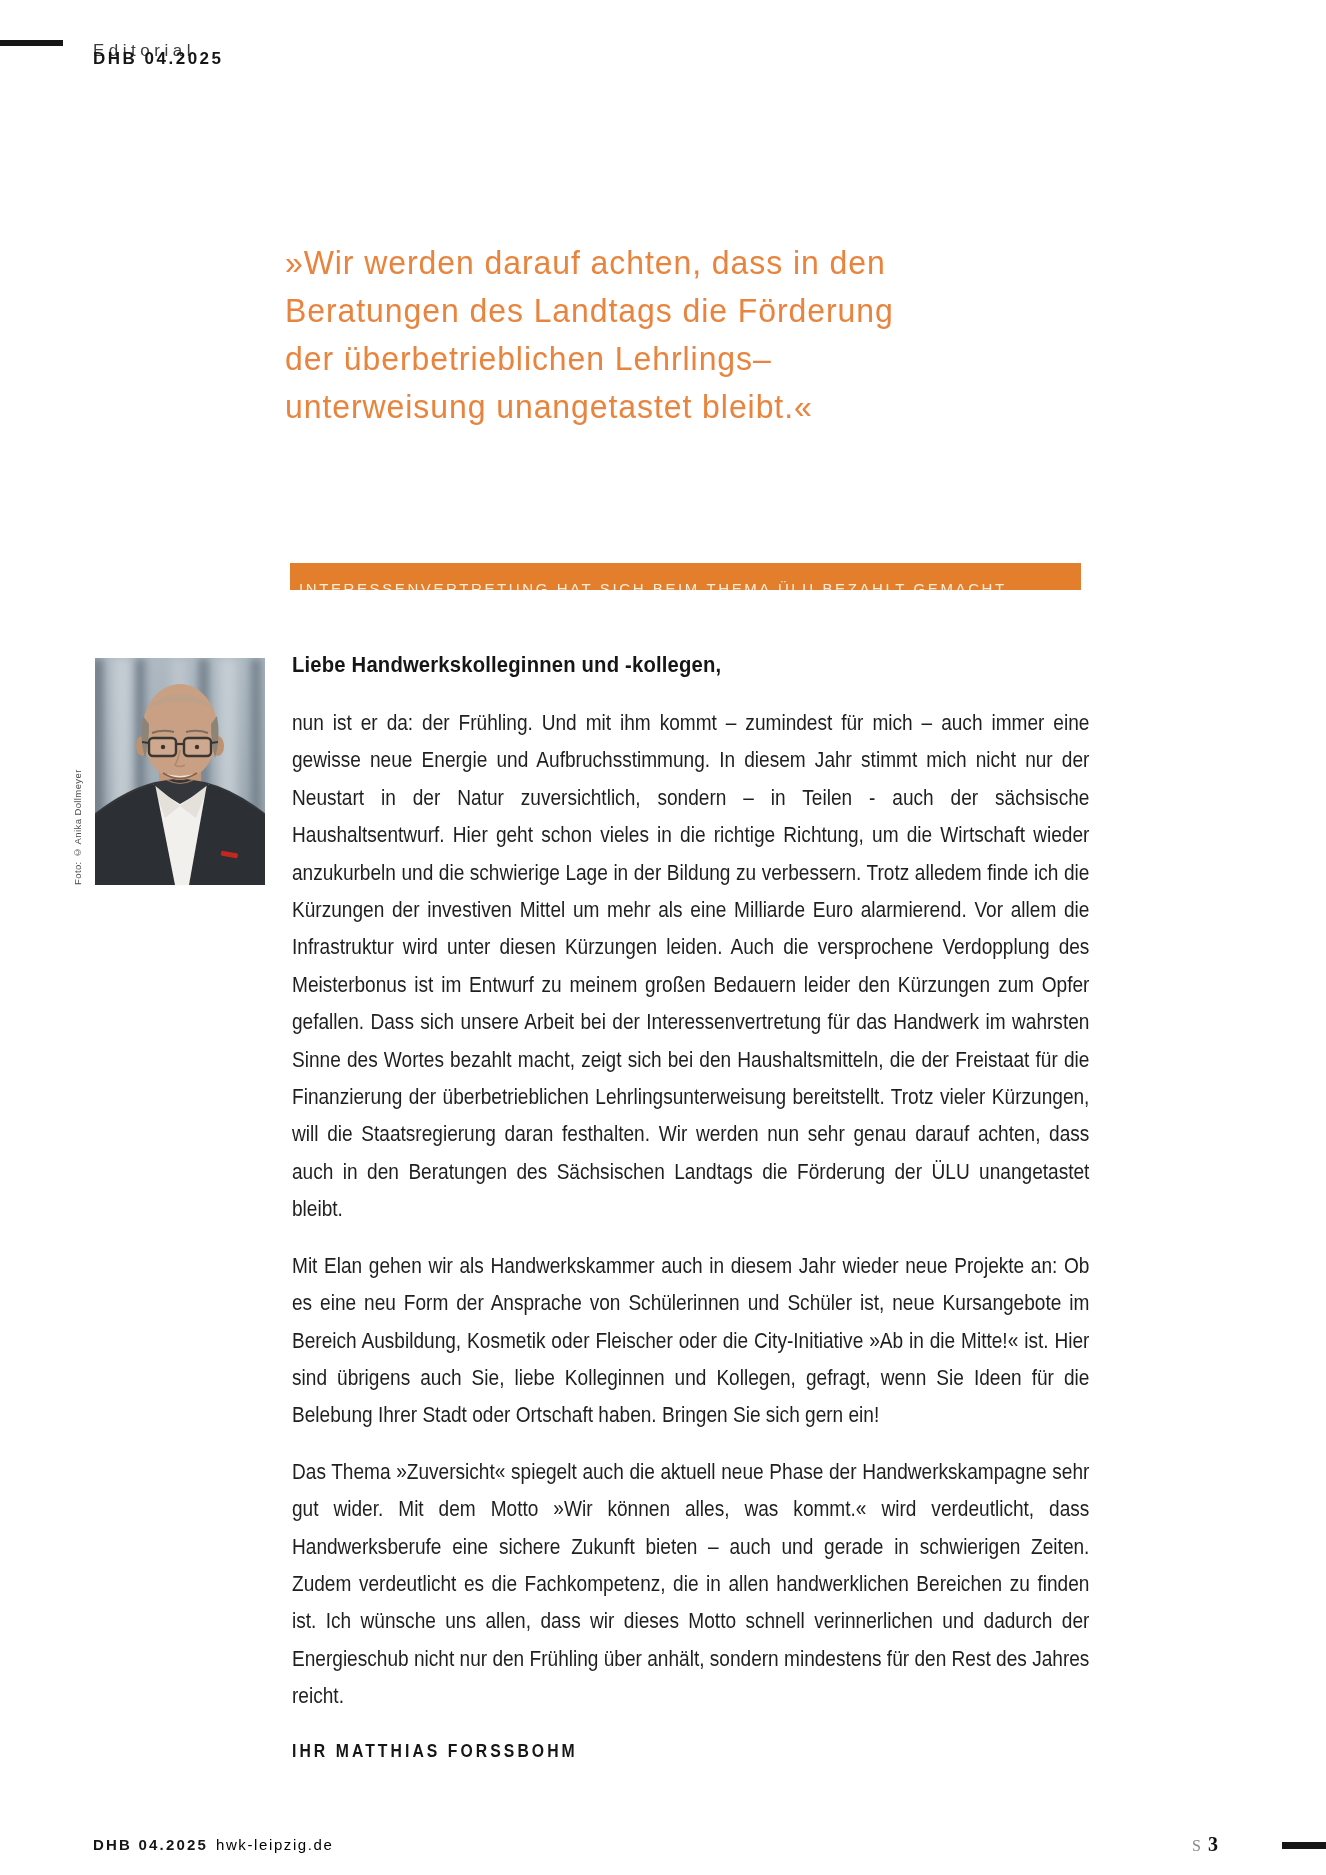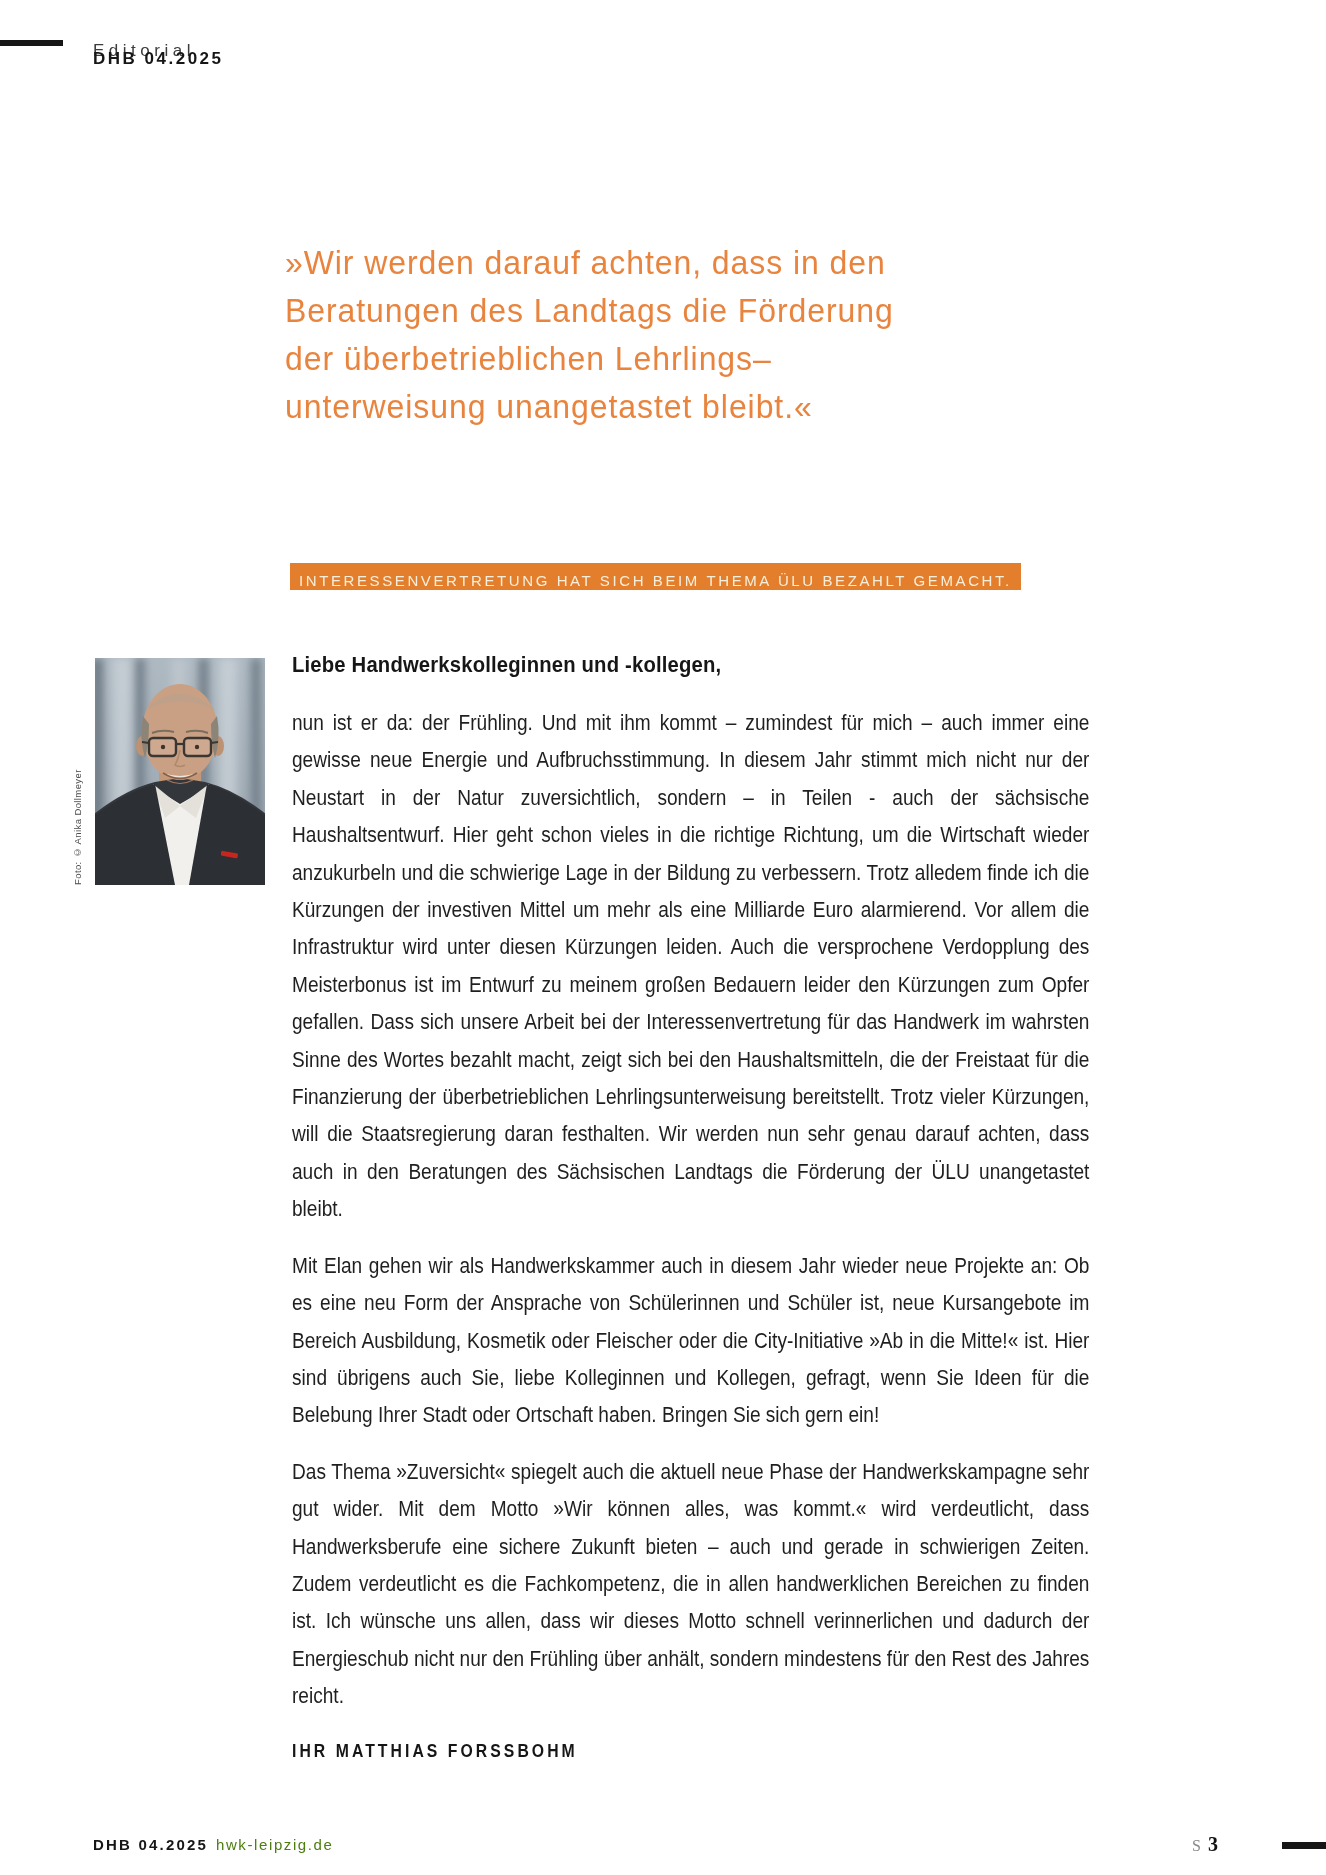--- a/index.html
+++ b/index.html
@@ -19,23 +19,23 @@
   }
   
   .pull-quote{
     position:absolute;left:285px;top:238px;width:700px;
     font-size:34px;line-height:48px;letter-spacing:1px;font-weight:300;
     color:#E8843E;white-space:pre-line;
     transform:scaleX(0.94);transform-origin:left top;
   }
   
   .kicker{
-    position:absolute;left:290px;top:563px;width:731px;height:27px;
+    position:absolute;left:290px;top:563px;width:791px;height:27px;
     background:#E37E2D;color:#F7EFDC;box-sizing:border-box;
-    font-size:15px;line-height:27px;letter-spacing:2.6px;padding:4px 9px;
+    font-size:15px;line-height:27px;letter-spacing:2.6px;padding:12px 9px;
     white-space:nowrap;overflow:hidden;
   }
   
   .portrait{position:absolute;left:95px;top:658px;width:170px;height:227px;}
   .portrait svg{display:block;width:170px;height:227px;}
   .photo-credit{
     position:absolute;left:72px;top:658px;height:227px;width:14px;
     writing-mode:vertical-rl;transform:rotate(180deg);
     font-size:9.5px;letter-spacing:0.4px;color:#4a4a4a;white-space:nowrap;
   }
@@ -52,21 +52,21 @@
   .signature{
     margin-top:26px;font-size:17.5px;font-weight:700;letter-spacing:3.4px;color:#161616;
   }
   
   .footer-issue{
     position:absolute;left:93px;top:1836px;font-size:15px;font-weight:700;
     letter-spacing:2.2px;color:#161616;
   }
   .footer-site{
     position:absolute;left:216px;top:1836px;font-size:15px;font-weight:400;
-    letter-spacing:1.6px;color:#4d7c0f;
+    letter-spacing:1.6px;color:#000000;
   }
   .footer-page{position:absolute;left:1192px;top:1833px;font-family:Liberation Serif, serif;}
   .footer-page .s{font-size:16px;color:#8a8a8a;letter-spacing:2px;}
   .footer-page .n{font-size:20px;color:#111;font-weight:700;margin-left:5px;}
   .footer-bar{position:absolute;left:1282px;top:1842px;width:44px;height:7px;background:#161616;}
 </style>
 </head>
 <body>
 
 <div class="page">

